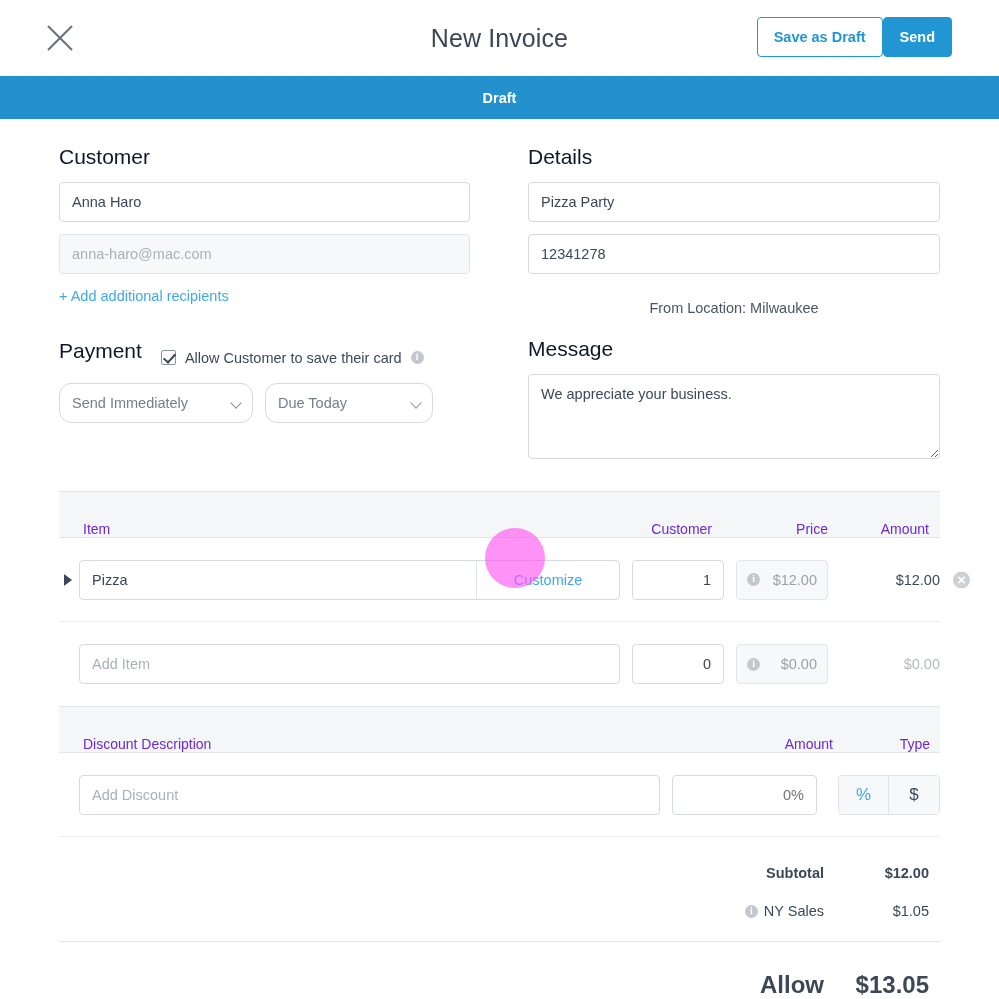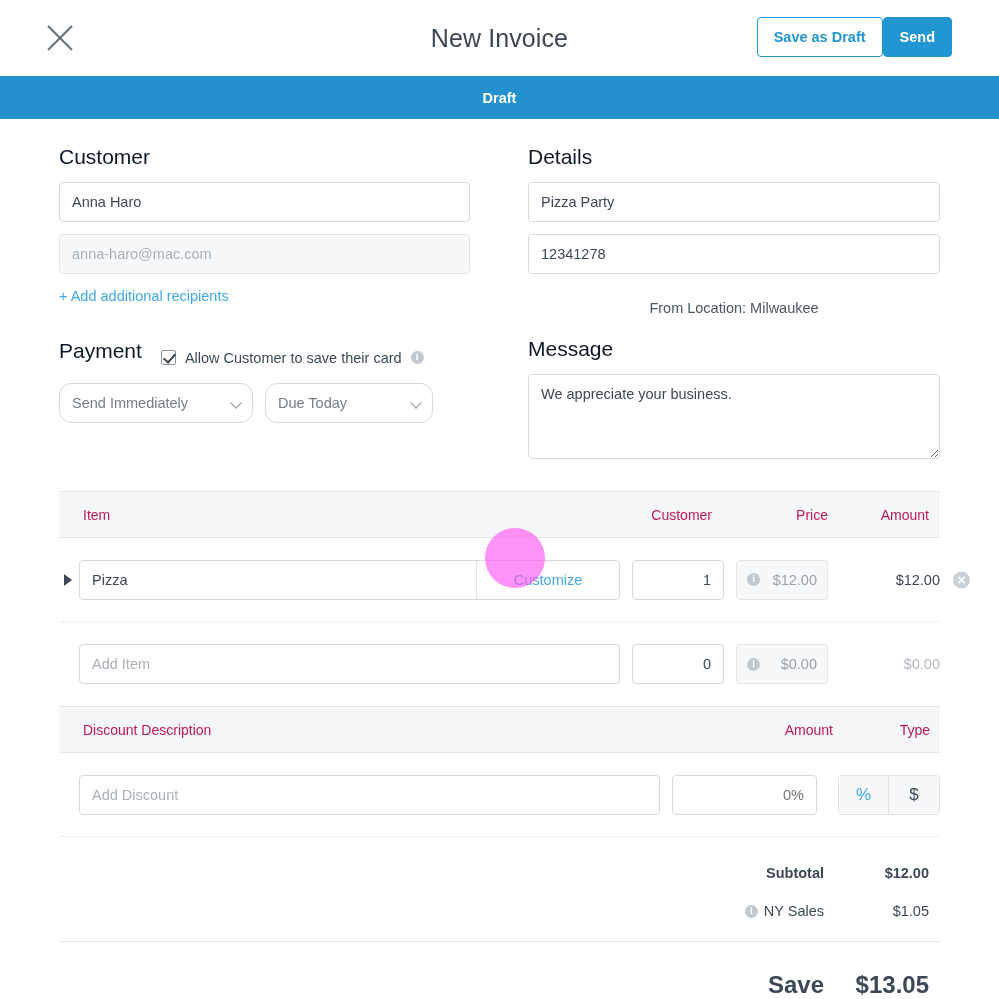--- a/index.html
+++ b/index.html
@@ -216,27 +216,27 @@
     font-size: 14.5px;
     color: #3c4858;
     padding: 11px 12px;
     resize: vertical;
     outline: none;
   }
 
   
   .table-head {
     display: flex;
-    align-items: center;
+    align-items: flex-end;
     height: 47px;
     background: #f4f6f7;
     border-top: 1px solid #e3e6e9;
     border-bottom: 1px solid #e3e6e9;
     font-size: 14px;
-    color: #be185d;
+    color: #6d28d9;
   }
   .items-table { margin-top: 28px; }
 
   .c-item   { flex: 1; padding-left: 24px; }
   .c-qty    { width: 122px; text-align: right; }
   .c-price  { width: 116px; text-align: right; }
   .c-amount { width: 112px; text-align: right; padding-right: 11px; }
 
   .item-row {
     display: flex;
@@ -584,21 +584,21 @@
       </div>
       <div class="total-row">
         <div class="tax-label">
           <span class="info-icon">i</span>
           <span>NY Sales</span>
         </div>
         <div class="total-value">$1.05</div>
       </div>
       <div class="grand-sep"></div>
       <div class="grand">
-        <div class="g-label">Save</div>
+        <div class="g-label">Allow</div>
         <div class="g-value">$13.05</div>
       </div>
     </div>
 
   </div>
 
   <div class="click-dot" style="left:485px; top:528px;"></div>
 
 </div>
 

